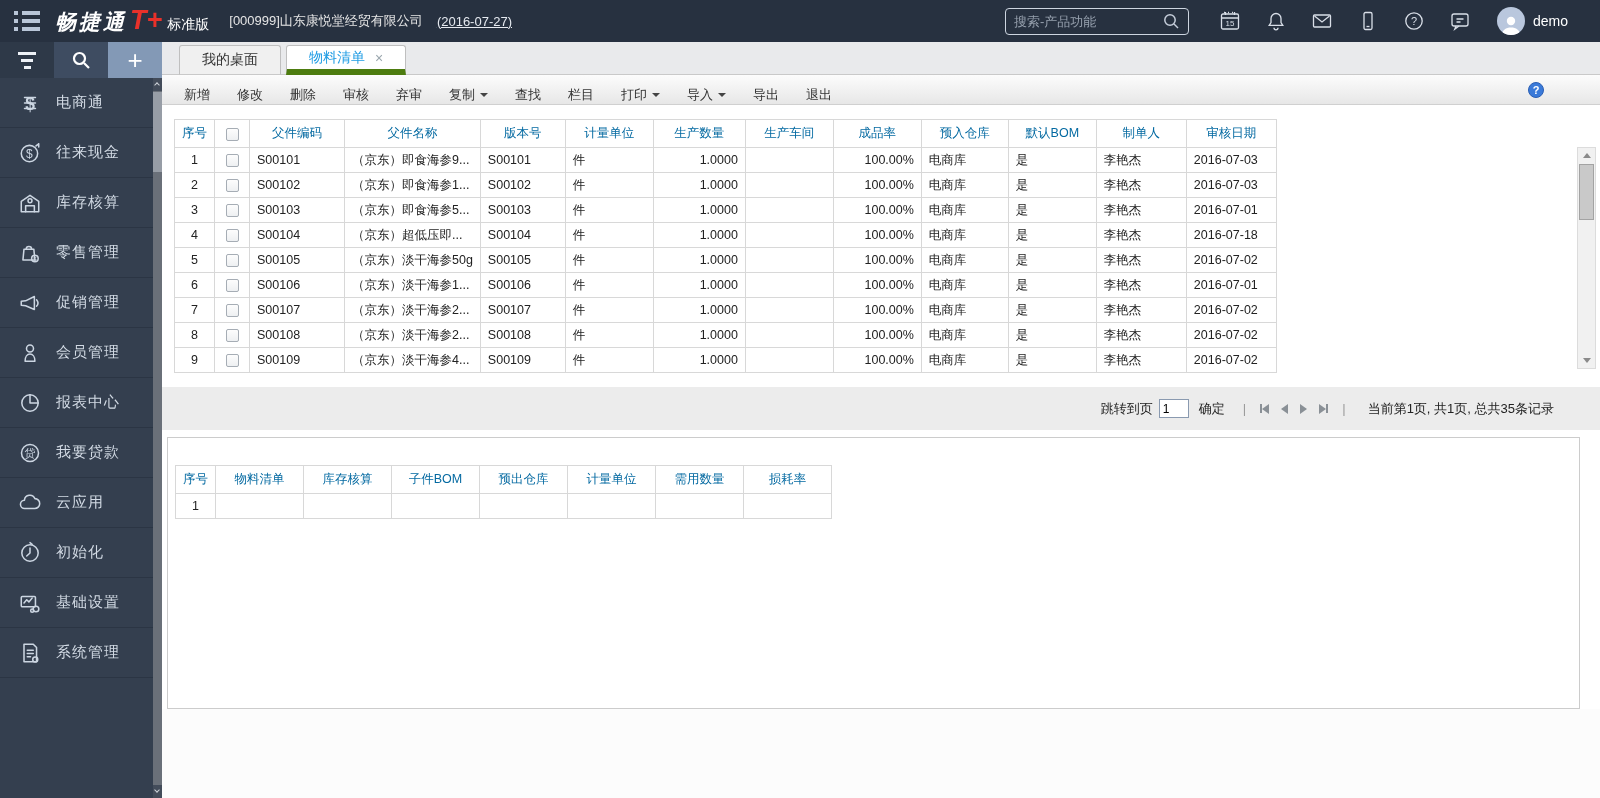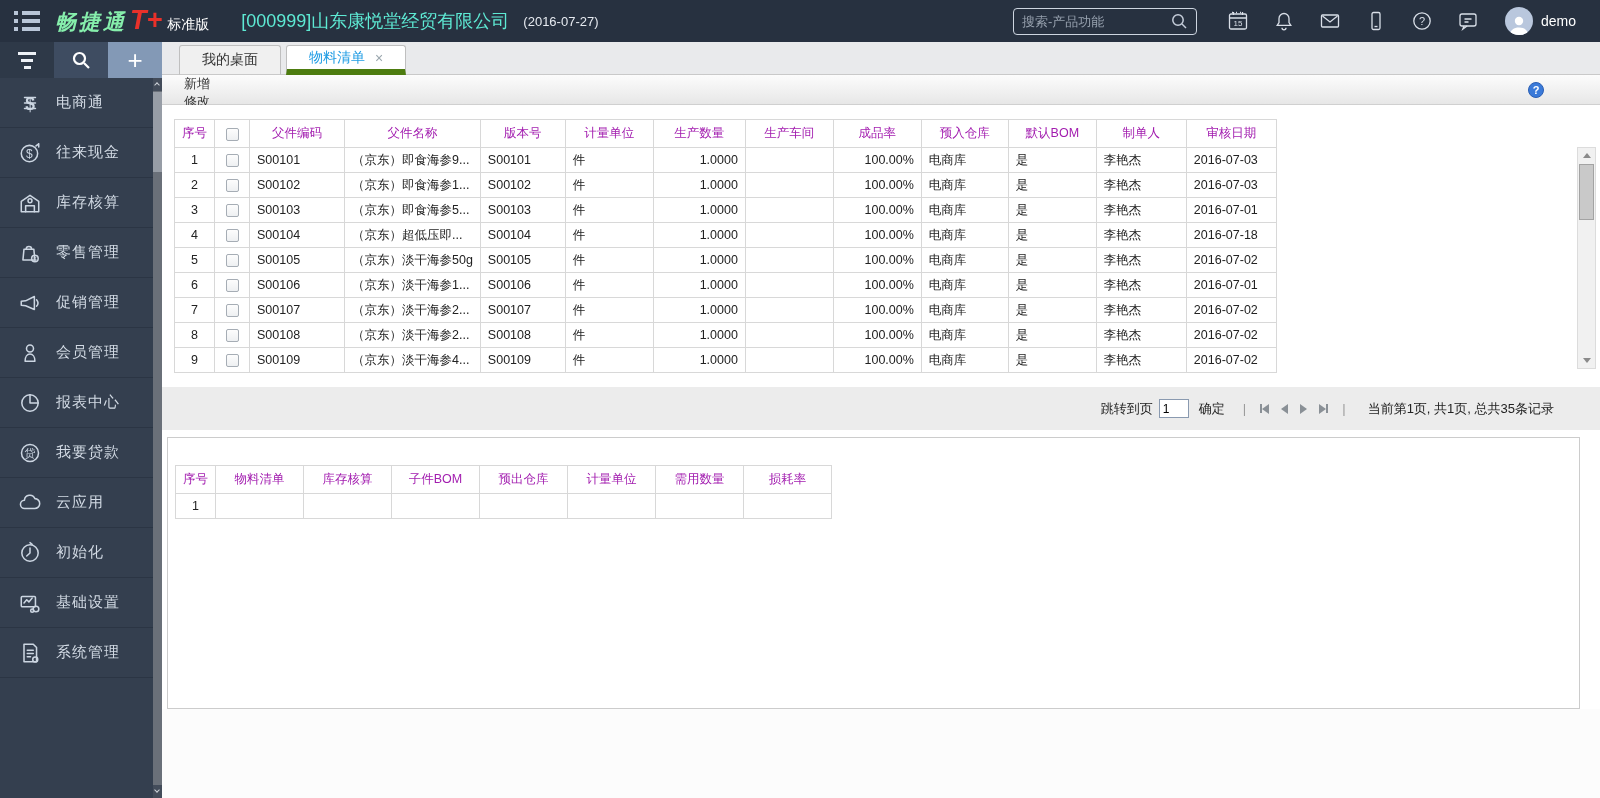--- a/index.html
+++ b/index.html
@@ -6,26 +6,26 @@
   html,body { width:1600px; height:798px; overflow:hidden;
     font-family:"Liberation Sans","DejaVu Sans",sans-serif; font-size:13px; color:#222; background:#fff; }
 
   
   .topbar { height:42px; background:#273140; display:flex; align-items:center; color:#dfe4ec; position:relative; }
   .tb-menu { width:26px; height:20px; margin:0 15px 0 14px; display:flex; flex-direction:column; justify-content:space-between; cursor:pointer; }
   .tb-menu .r { display:flex; align-items:center; height:4px; }
   .tb-menu .d { width:4px; height:4px; background:#b9c6d8; margin-right:4px; }
   .tb-menu .l { flex:1; height:4px; background:#b9c6d8; }
   .logo { display:flex; align-items:baseline; cursor:default; }
-  .logo .brand { font-size:21px; font-weight:bold; font-style:italic; color:#86efac; letter-spacing:3px; }
+  .logo .brand { font-size:21px; font-weight:bold; font-style:italic; color:#ffffff; letter-spacing:3px; }
   .logo .prod { font-size:27px; font-weight:bold; font-style:italic; color:#e8312a; margin-left:3px; line-height:1; }
   .logo .edition { font-size:14px; color:#fff; margin-left:5px; }
-  .tb-company { margin-left:32px; font-size:18px; color:#5eead4; }
-  .tb-date { margin-left:14px; font-size:13px; color:#e6eaf0; }
-  .tb-right { position:absolute; right:8px; top:0; height:42px; display:flex; align-items:center; }
+  .tb-company { margin-left:20px; font-size:13px; color:#e5e5e5; }
+  .tb-date { margin-left:14px; font-size:13px; color:#e6eaf0;text-decoration:underline; }
+  .tb-right { position:absolute; right:16px; top:0; height:42px; display:flex; align-items:center; }
   .searchbox { width:184px; height:27px; border:1px solid #cdd5e0; border-radius:4px; display:flex; align-items:center; padding:0 8px; margin-right:18px; background:transparent; }
   .searchbox input { flex:1; background:transparent; border:none; outline:none; color:#cfd6e0; font-size:13px; width:130px; }
   .searchbox input::placeholder { color:#97a1ae; }
   .tb-ic { width:24px; height:24px; margin:0 11px; cursor:pointer; display:flex; align-items:center; justify-content:center; }
   .tb-ic svg { display:block; }
   .avatar { width:28px; height:28px; border-radius:50%; background:#b9c7dd; margin:0 8px 0 14px; display:flex; align-items:flex-end; justify-content:center; overflow:hidden; cursor:pointer; }
   .tb-user { margin-right:16px; font-size:14px; color:#fff; cursor:pointer; }
 
   
   .app { display:flex; height:756px; }
@@ -53,31 +53,31 @@
 
   .main { flex:1; display:flex; flex-direction:column; min-width:0; }
 
   
   .tabbar { height:33px; background:#e9eaec; border-bottom:1px solid #c9c9c9; display:flex; align-items:flex-end; padding-left:17px; }
   .tab { height:30px; margin-bottom:-1px; border:1px solid #bfbfbf; border-bottom:1px solid #c9c9c9; border-radius:3px 3px 0 0; background:#f0f0f0; display:flex; align-items:center; padding:0 22px; margin-right:5px; font-size:14px; color:#333; cursor:pointer; }
   .tab.active { background:#fff; border-bottom:6px solid #4d7c0f; color:#1f9ce4; }
   .tab .close { margin-left:10px; color:#9aa6ad; font-size:14px; cursor:pointer; }
 
   
-  .toolbar { height:30px; background:linear-gradient(#fcfcfc,#e7e7e7); border-bottom:1px solid #d0d0d0; display:flex; align-items:flex-start; padding-left:22px; position:relative;flex-direction:column; }
+  .toolbar { height:30px; background:linear-gradient(#fcfcfc,#e7e7e7); border-bottom:1px solid #d0d0d0; display:flex; align-items:flex-end; padding-left:22px; position:relative; }
   .tool { font-size:13px; color:#333; margin-right:27px; cursor:pointer; display:flex; align-items:center; }
   .tool .caret { width:0; height:0; border-left:4px solid transparent; border-right:4px solid transparent; border-top:4px solid #444; margin-left:5px; }
   .help-ic { position:absolute; right:56px; top:7px; width:16px; height:16px; border-radius:50%; background:#3a7ad9; color:#fff; font-size:11px; font-weight:bold; display:flex; align-items:center; justify-content:center; border:1px solid #2b5fb4; cursor:pointer; }
 
   
   .content { position:relative; flex:1; background:#fff; min-width:0; }
 
   table.grid { border-collapse:collapse; table-layout:fixed; background:#fff; }
   .grid th, .grid td { border:1px solid #d8d8d8; font-weight:normal; font-size:12.5px; color:#222; overflow:hidden; white-space:nowrap; padding:0 7px; }
-  .grid th { height:28px; text-align:center; color:#a21caf; background:#fff; }
+  .grid th { height:28px; text-align:center; color:#0369a1; background:#fff; }
   .grid td { height:25px; }
   .grid td.al { text-align:left; }
   .grid td.ac { text-align:center; }
   .grid td.ar { text-align:right; }
   .cbx { width:13px; height:13px; border:1px solid #a6adb5; border-radius:2px; background:linear-gradient(#fdfdfd,#eef0f2); display:inline-block; vertical-align:middle; cursor:pointer; }
 
   #grid1wrap { position:absolute; left:12px; top:14px; }
   #grid2wrap { position:absolute; left:7px; top:27px; }
 
   .vscroll { position:absolute; right:4px; top:42px; width:19px; height:222px; background:#f1f1f1; border:1px solid #dcdcdc; }

